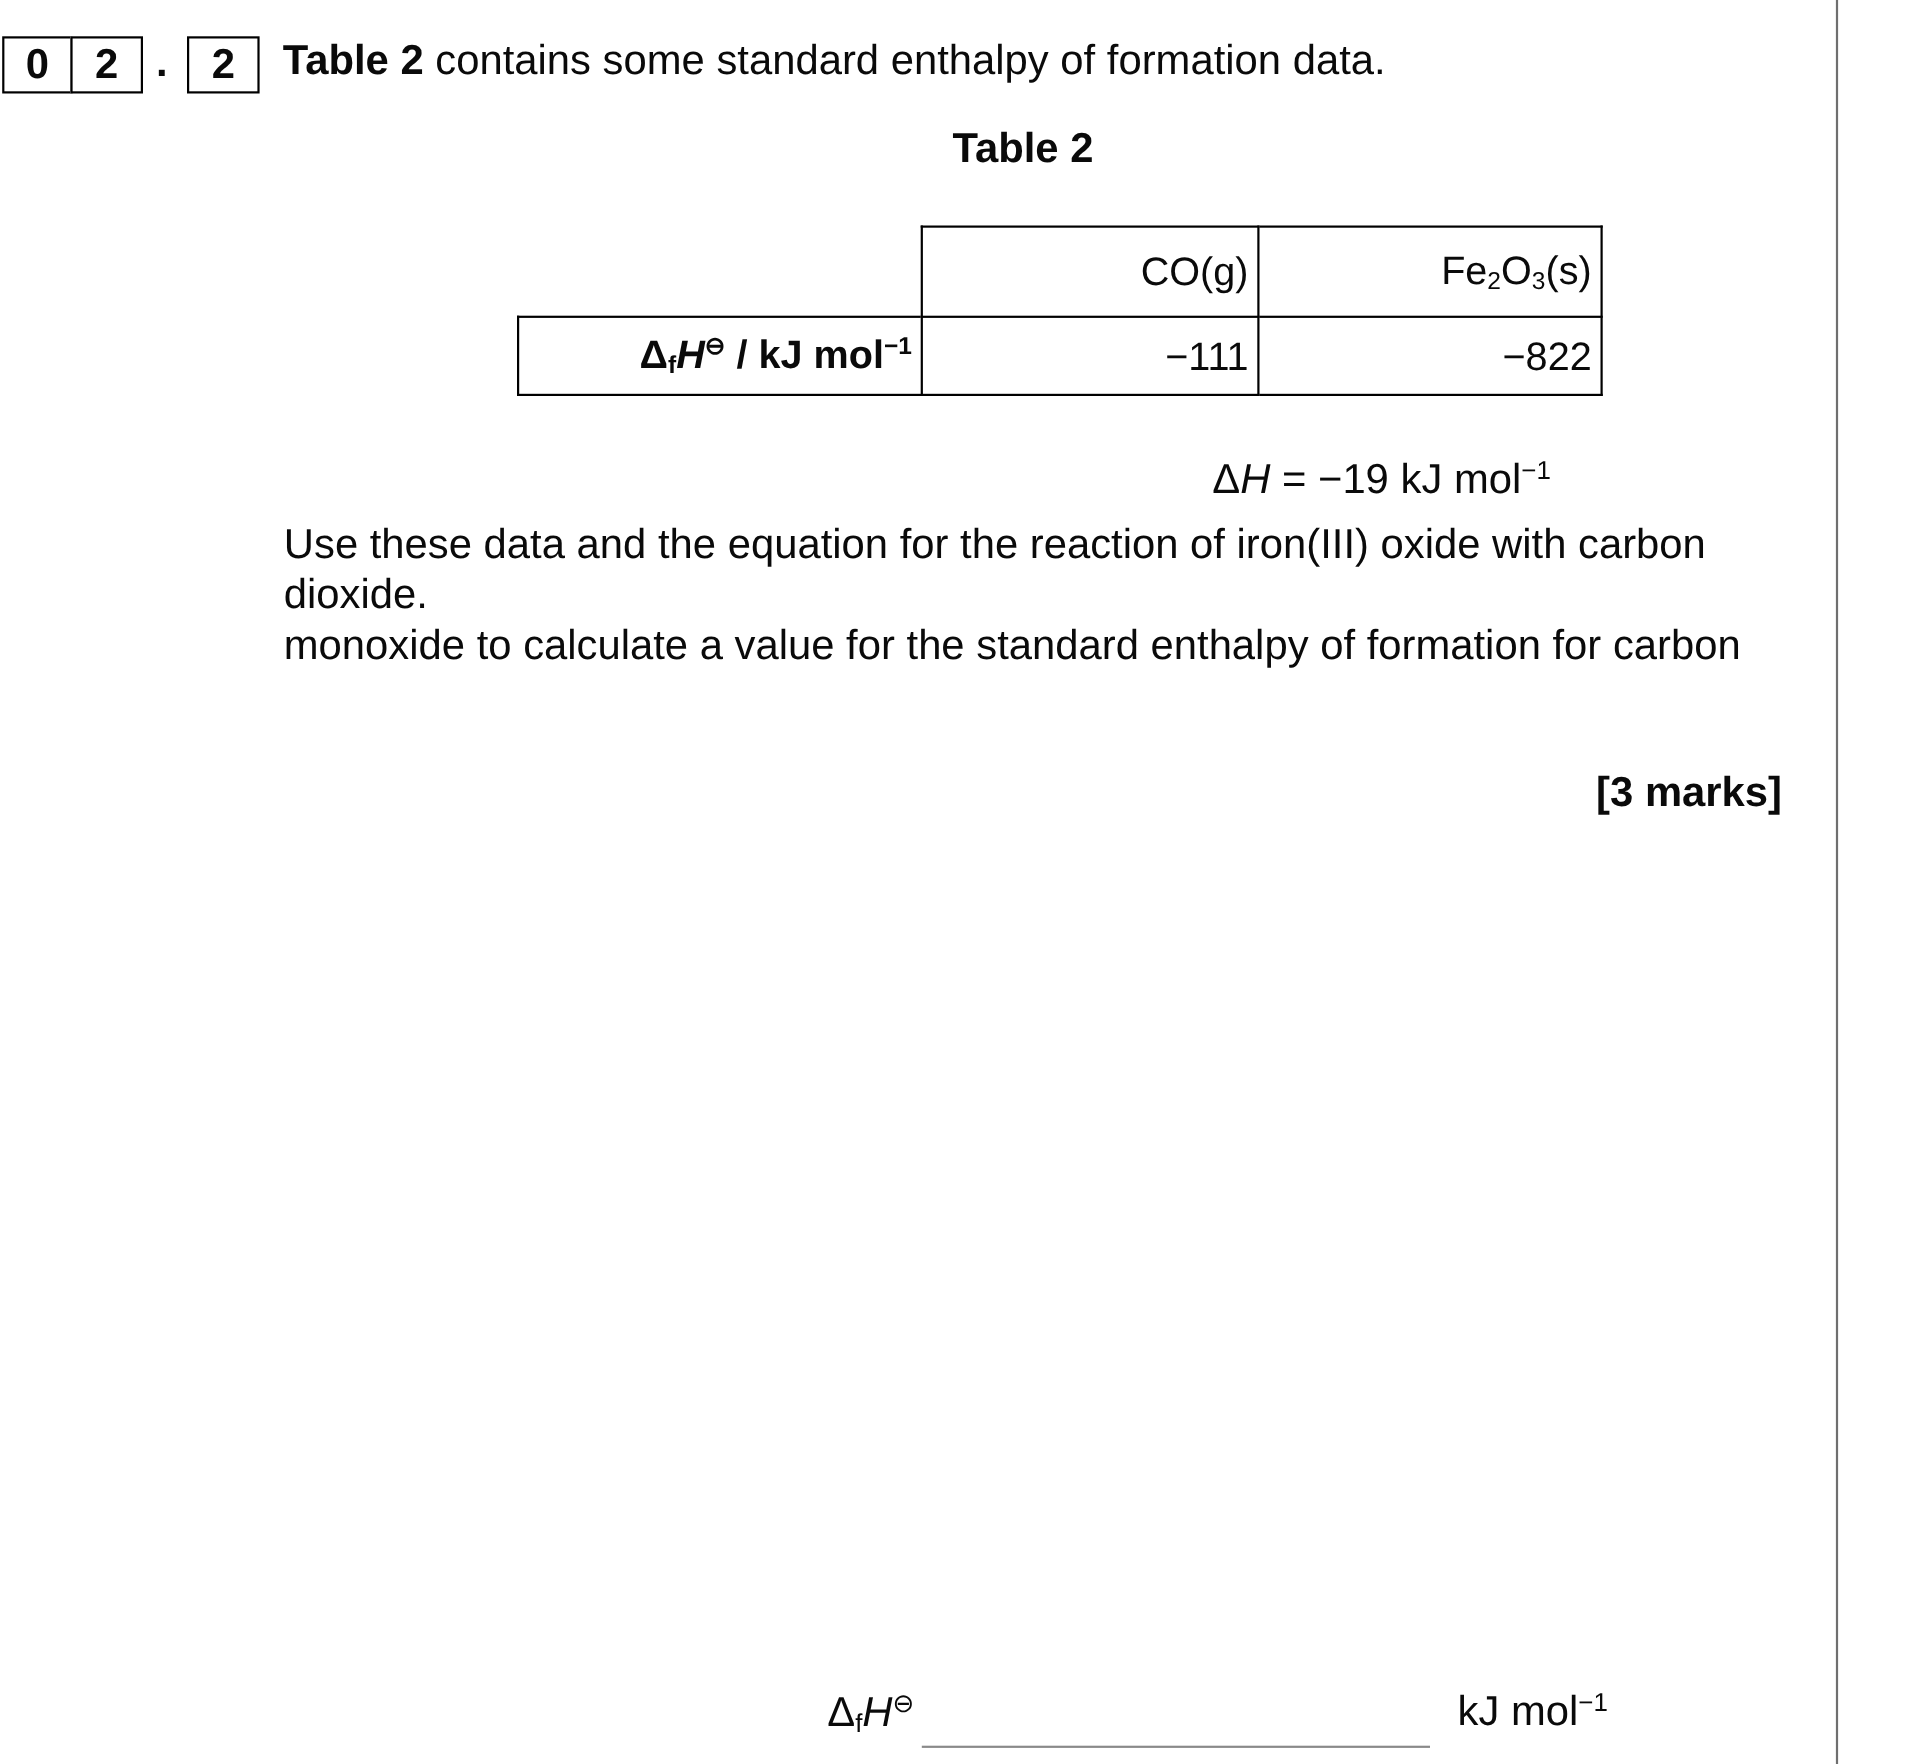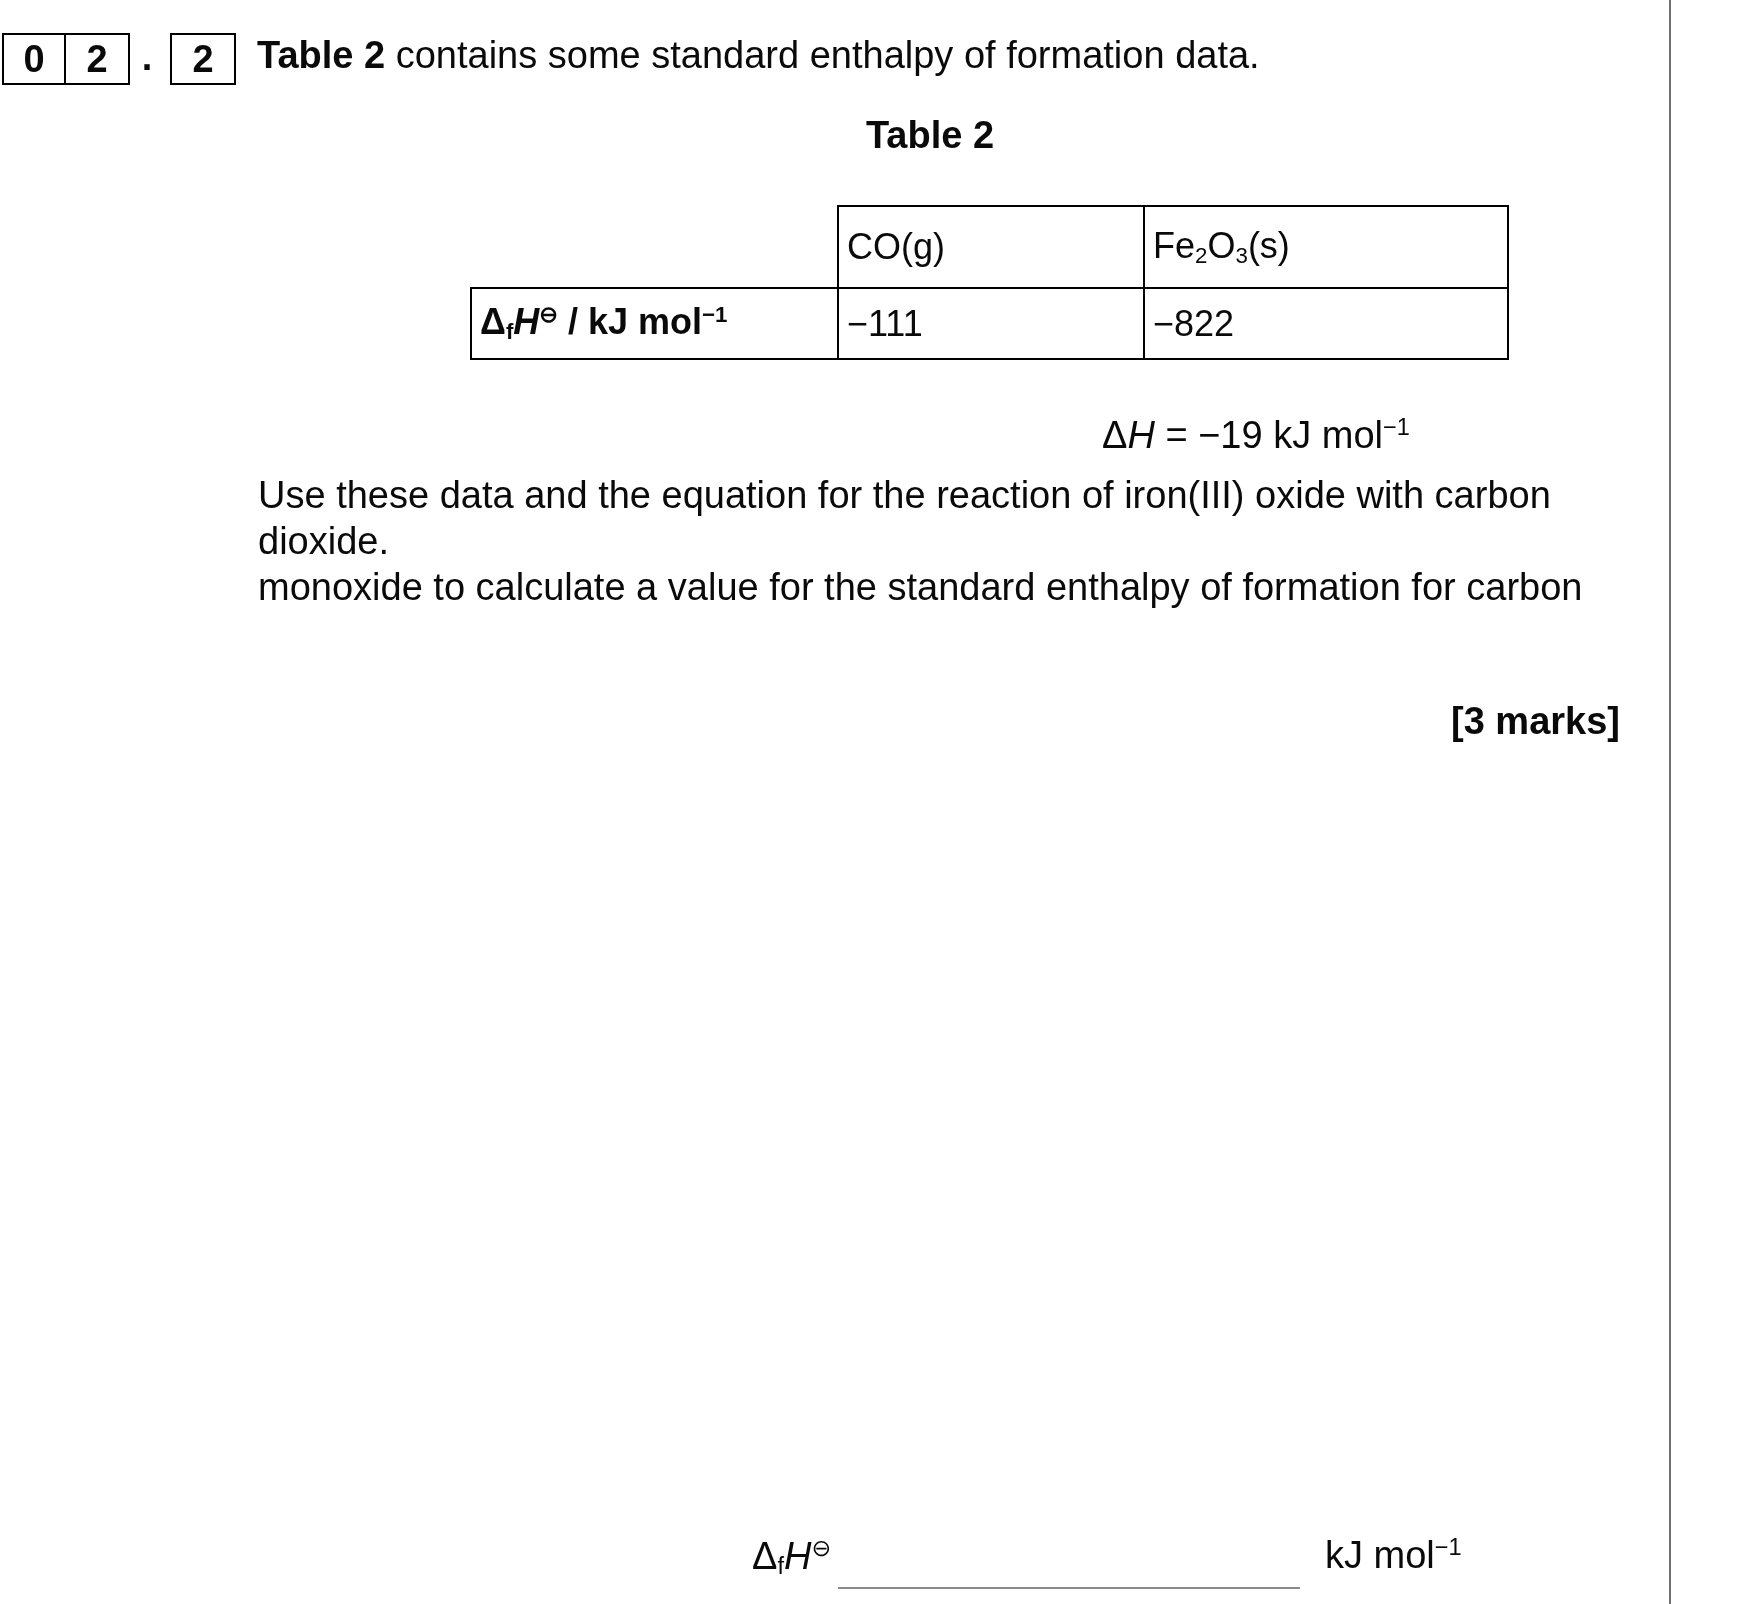--- a/index.html
+++ b/index.html
@@ -31,27 +31,27 @@
   
   .bodytext{font-size:38px;white-space:nowrap;}
   .bold{font-weight:bold;}
   
   .enthalpy-table{
     position:absolute;left:470px;top:205px;
     border-collapse:collapse;table-layout:fixed;
   }
   .enthalpy-table td{
     border:2px solid #000;
-    text-align:left;vertical-align:middle;
+    text-align:right;vertical-align:middle;
     font-size:36px;padding:0 8px;box-sizing:border-box;
   }
   .enthalpy-table td.blank{border:none;background:transparent;}
   .enthalpy-table tr.hdr{height:82px;}
   .enthalpy-table tr.dat{height:71px;}
-  .c0{width:367px;} .c1{width:306px;} .c2{width:364px;}
+  .c0{width:367px;} .c1{width:306px;} .c2{width:312px;}
   .rowlabel{font-weight:bold;white-space:nowrap;}
   
   .rs-sub{font-size:0.62em;vertical-align:-0.22em;}
   .rs-sup{font-size:0.62em;vertical-align:0.55em;}
   .rs-i{font-style:italic;}
   .equation{word-spacing:5px;}
   
   .answer-blank{
     display:inline-block;
     left:838px;top:1541px;width:462px;height:46px;

